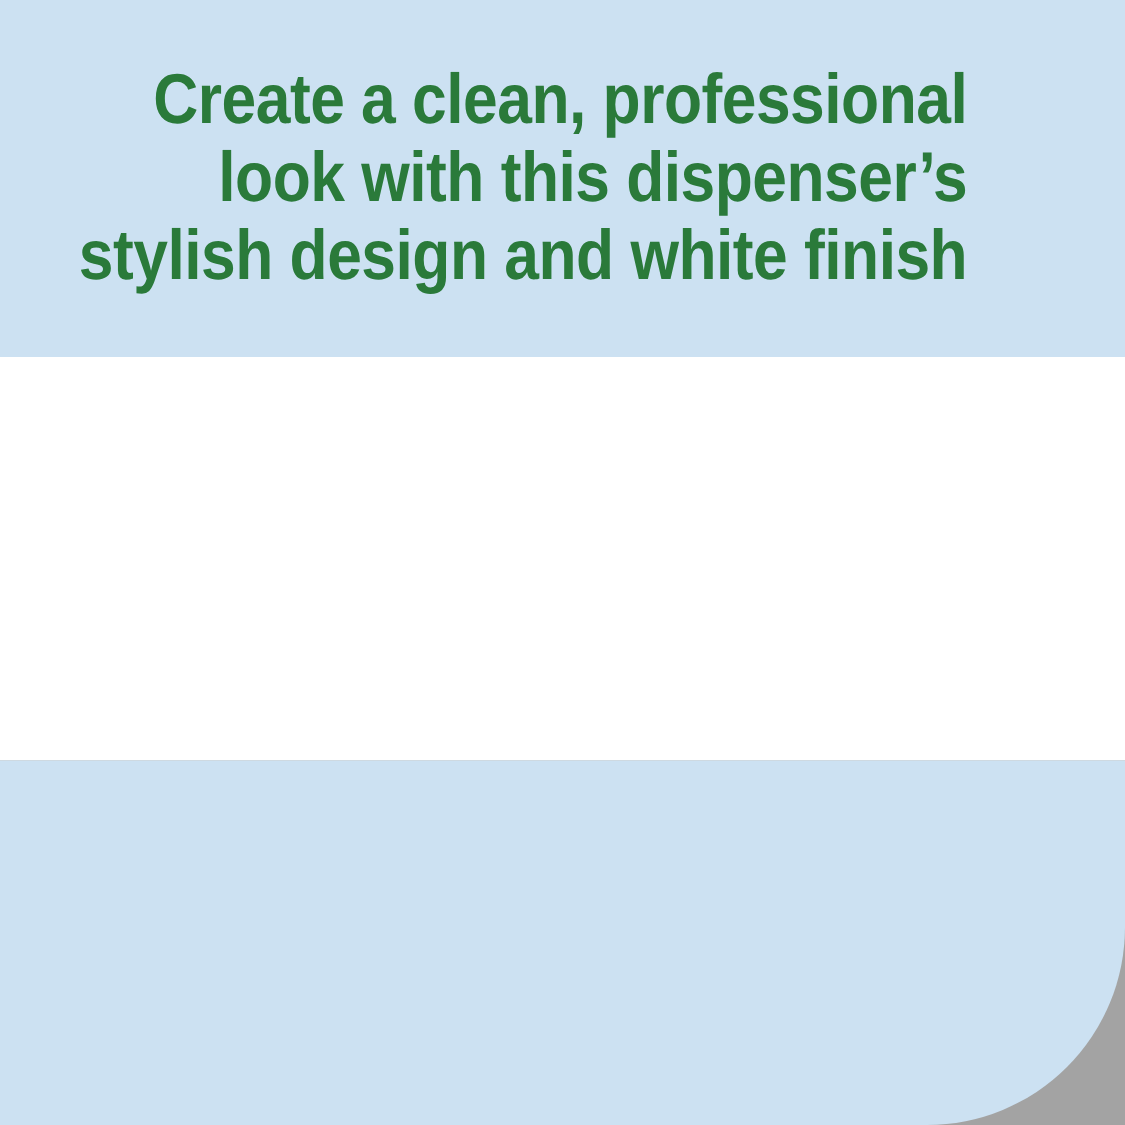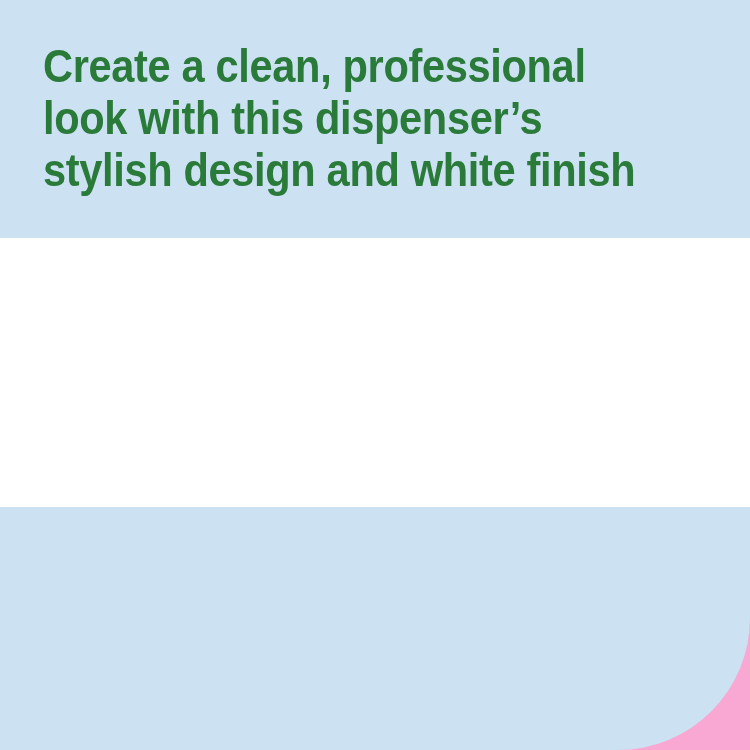--- a/index.html
+++ b/index.html
@@ -10,21 +10,22 @@
   }
   body {
     font-family: "Liberation Sans", sans-serif;
   }
 
   #poster {
     position: relative;
     width: 750px;
     height: 750px;
     overflow: hidden;
-    background: #f9a8d4;
+    background: #a3a3a3;
+    text-align: right;
   }
 
   .panel {
     position: absolute;
     left: 0;
     width: 750px;
     box-sizing: border-box;
     overflow: hidden;
   }
 

